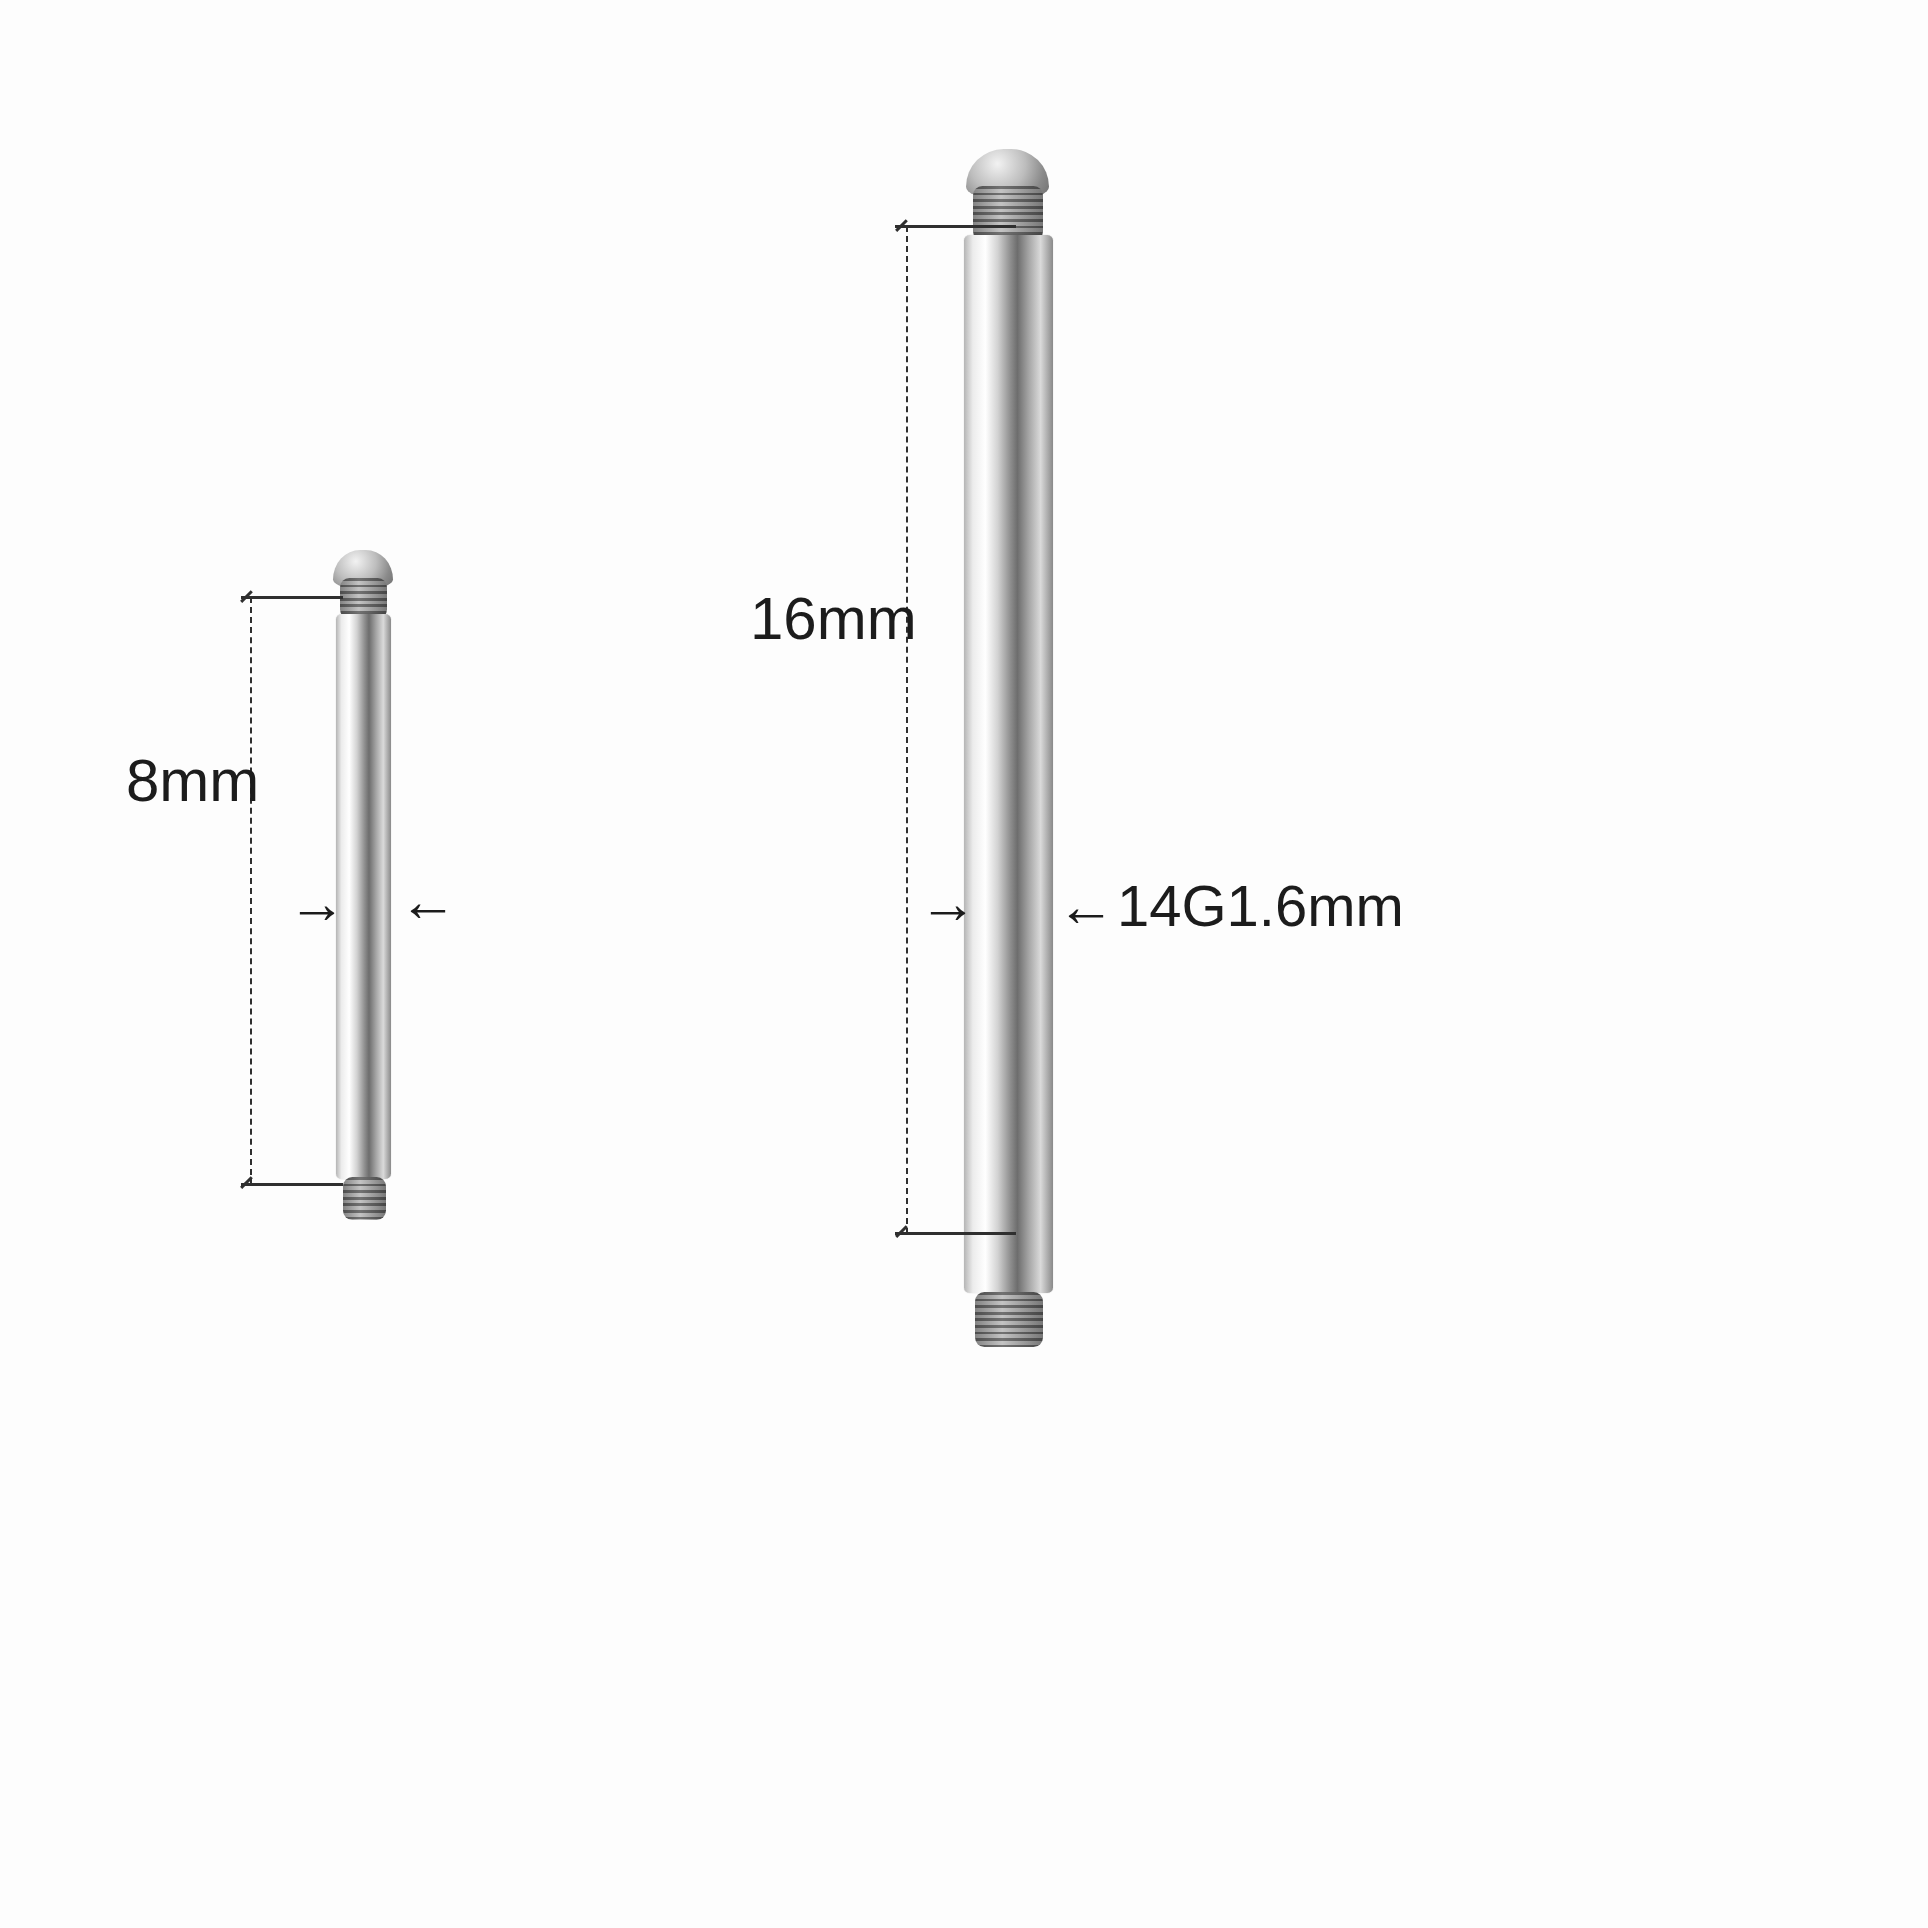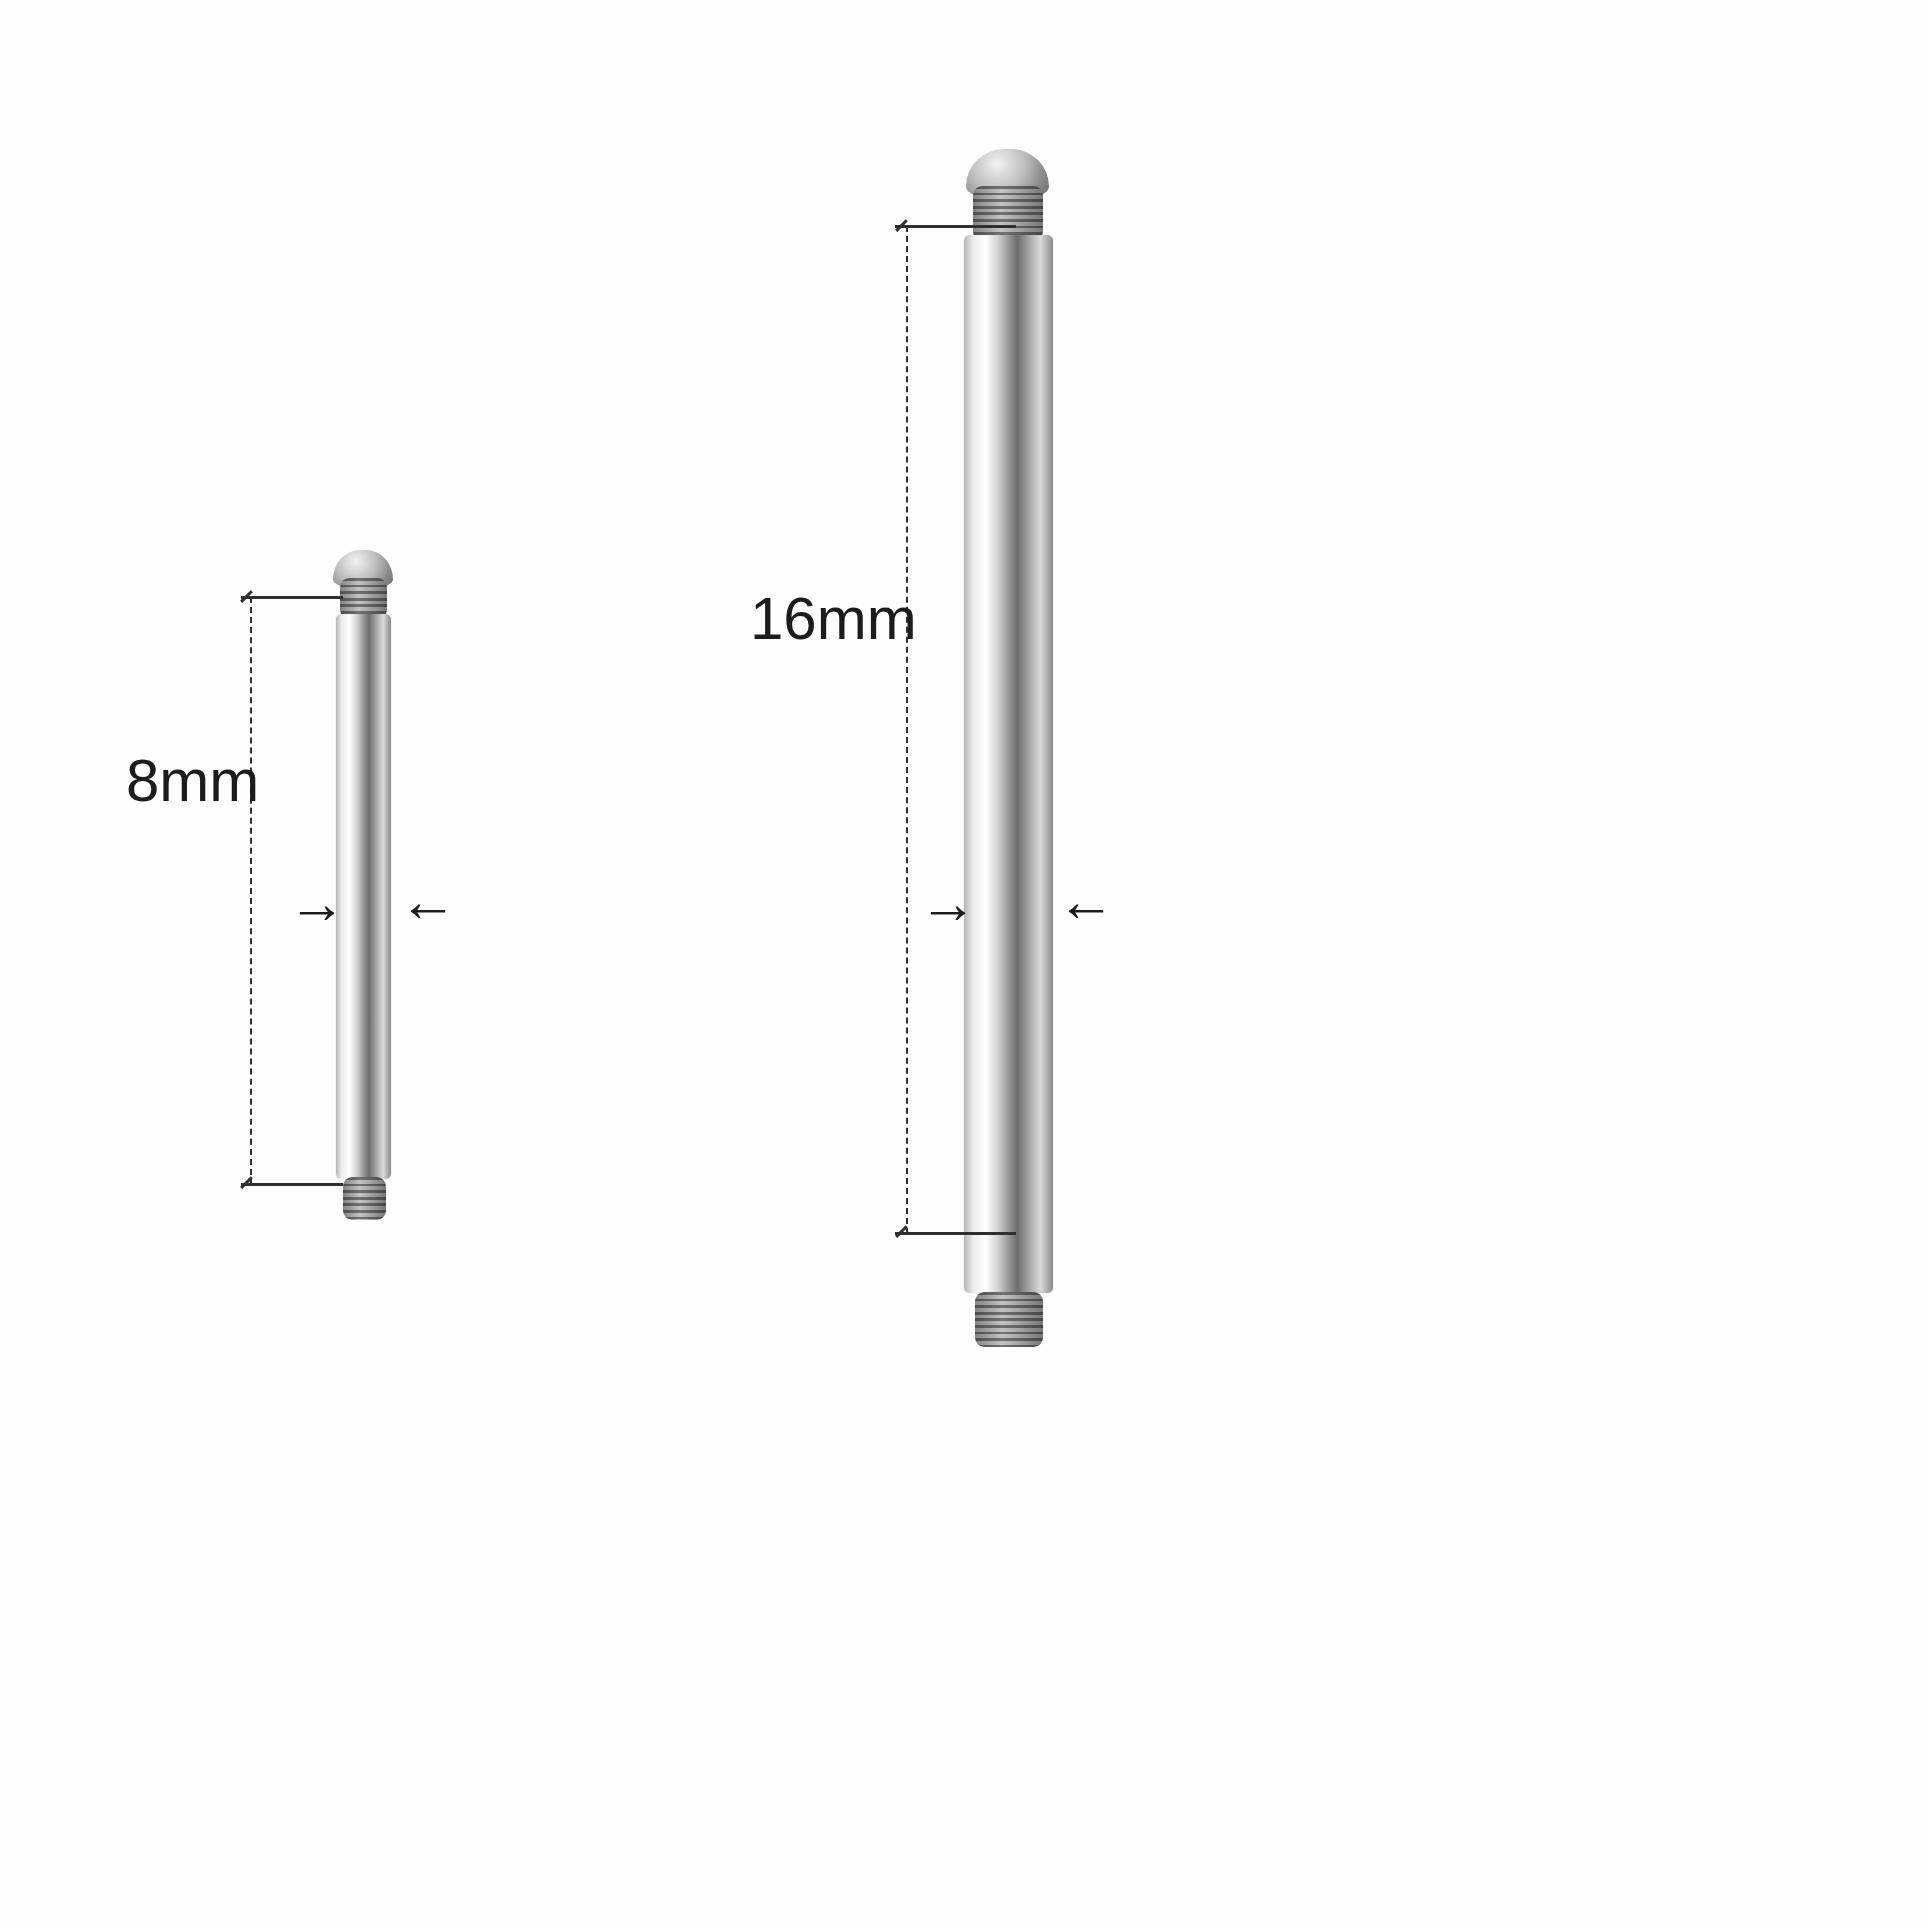--- a/index.html
+++ b/index.html
@@ -127,17 +127,18 @@
     <div class="dim-cap" style="left:895px; top:225px; width:121px;"></div>
     <div class="dim-cap" style="left:895px; top:1232px; width:121px;"></div>
     <div class="dim-tick" style="left:900px; top:218px;"></div>
     <div class="dim-tick" style="left:900px; top:1224px;"></div>
 
     <div class="len-label" style="left:750px; top:584px;">16mm</div>
 
     <div class="arrow-glyph" style="left:919px; top:874px;">→</div>
     <div class="gauge-row" style="left:1057px; top:872px;">
       <span class="arrow-inline">←</span>
+      <span>14G1.6mm</span>
     </div>
   </div>
 
 </div>
 
 
 </body></html>

